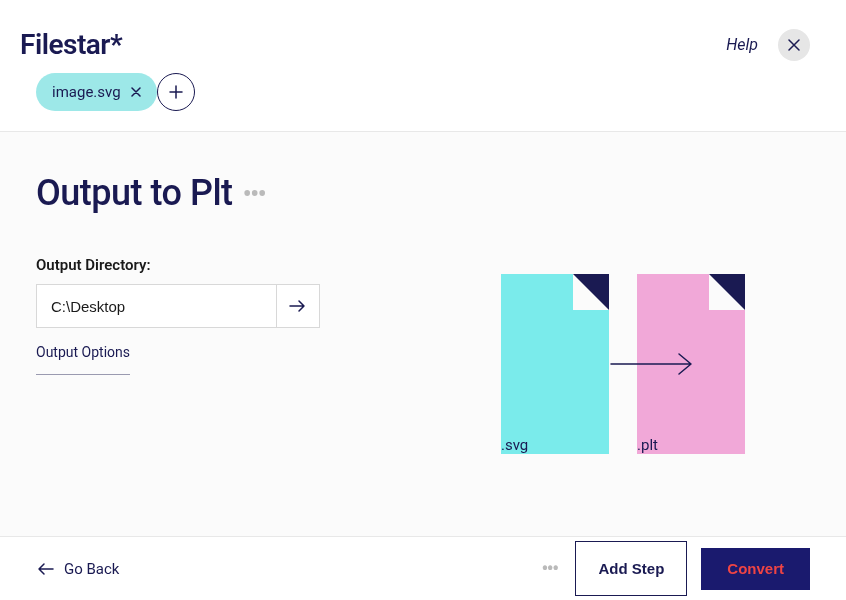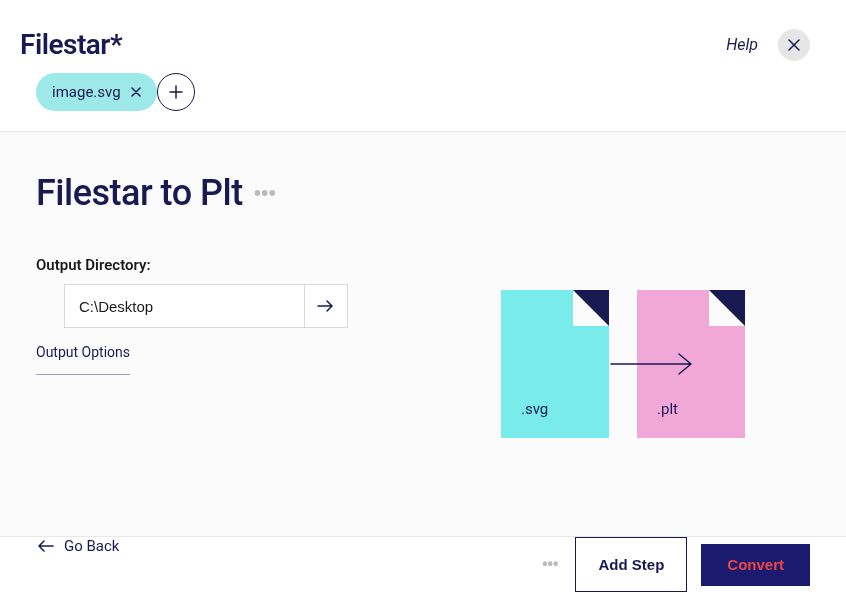--- a/index.html
+++ b/index.html
@@ -122,21 +122,20 @@
       font-size: 15px;
       font-weight: 600;
       color: #1a1a1a;
       margin-bottom: 10px;
       display: block;
     }
     .input-row {
       display: flex;
       width: 284px;
       margin-bottom: 14px;
-      margin-left: 28px;
     }
     .dir-input {
       flex: 1;
       height: 44px;
       border: 1px solid #d8d8d8;
       border-right: none;
       padding: 0 14px;
       font-size: 15px;
       color: #1a1a1a;
       background: #fff;
@@ -170,25 +169,25 @@
       padding-top: 20px;
     }
     .files-diagram {
       display: flex;
       align-items: center;
       gap: 0;
       position: relative;
     }
     .file-card {
       width: 108px;
-      height: 148px;
+      height: 180px;
       position: relative;
       display: flex;
       align-items: flex-end;
-      padding: 20px;
+      padding: 0;
     }
     .file-card.source { background: #7aebeb; }
     .file-card.target { background: #f1a8d8; margin-left: 28px; }
     .fold {
       position: absolute;
       top: 0;
       right: 0;
       width: 0;
       height: 0;
       border-left: 36px solid transparent;
@@ -213,21 +212,21 @@
       transform: translateY(-50%);
       z-index: 2;
     }
     
     
     .footer {
       height: 64px;
       border-top: 1px solid #e8e8e8;
       background: #fff;
       display: flex;
-      align-items: flex-start;
+      align-items: center;
       justify-content: space-between;
       padding: 0 36px;
     }
     .go-back {
       display: flex;
       align-items: center;
       gap: 10px;
       cursor: pointer;
       font-size: 15px;
       color: #1a1a52;
@@ -294,21 +293,21 @@
   <div class="add-btn">
     <svg width="14" height="14" viewBox="0 0 14 14">
         <path d="M7 1 L7 13 M1 7 L13 7" stroke="#1a1a52" stroke-width="1.5" fill="none" stroke-linecap="round"></path>
       </svg>
   </div>
 </div>
 
 <div class="main">
   <div class="left-col">
     <div class="page-title-row">
-      <h1 class="page-title">Filestar to Plt</h1>
+      <h1 class="page-title">Output to Plt</h1>
       <span class="title-dots">•••</span>
     </div>
     
     <label class="form-label">Output Directory:</label>
     <div class="input-row">
       <input type="text" class="dir-input" value="C:\Desktop" style="">
       <div class="dir-btn">
         <svg width="18" height="14" viewBox="0 0 18 14">
             <path d="M1 7 L15 7 M10 2 L15 7 L10 12" stroke="#1a1a52" stroke-width="1.5" fill="none" stroke-linecap="round" stroke-linejoin="round"></path>
           </svg>

